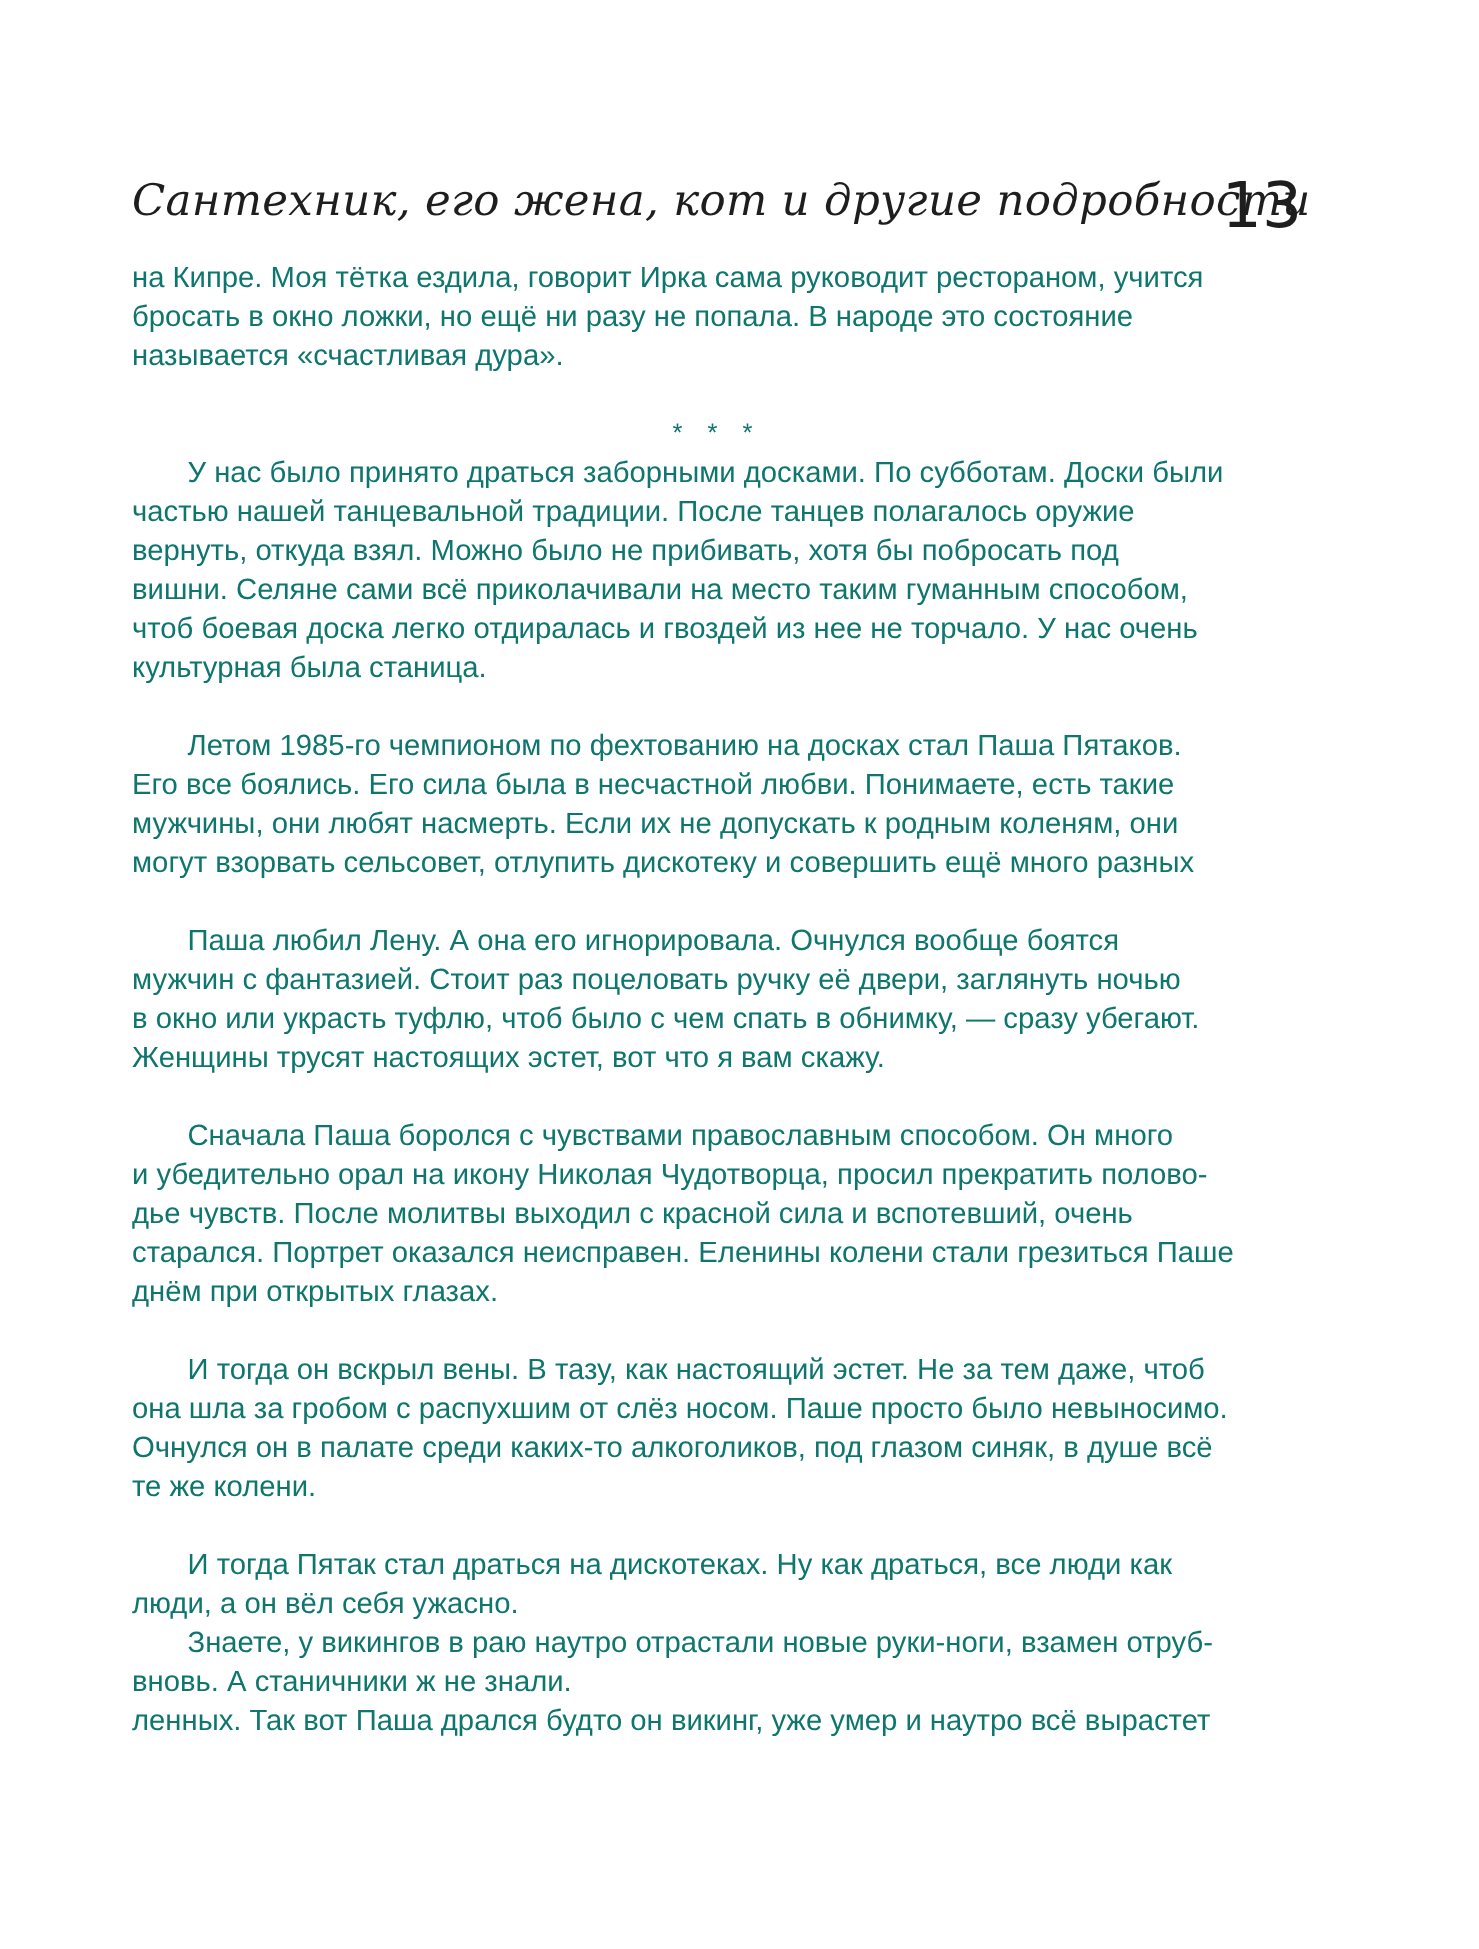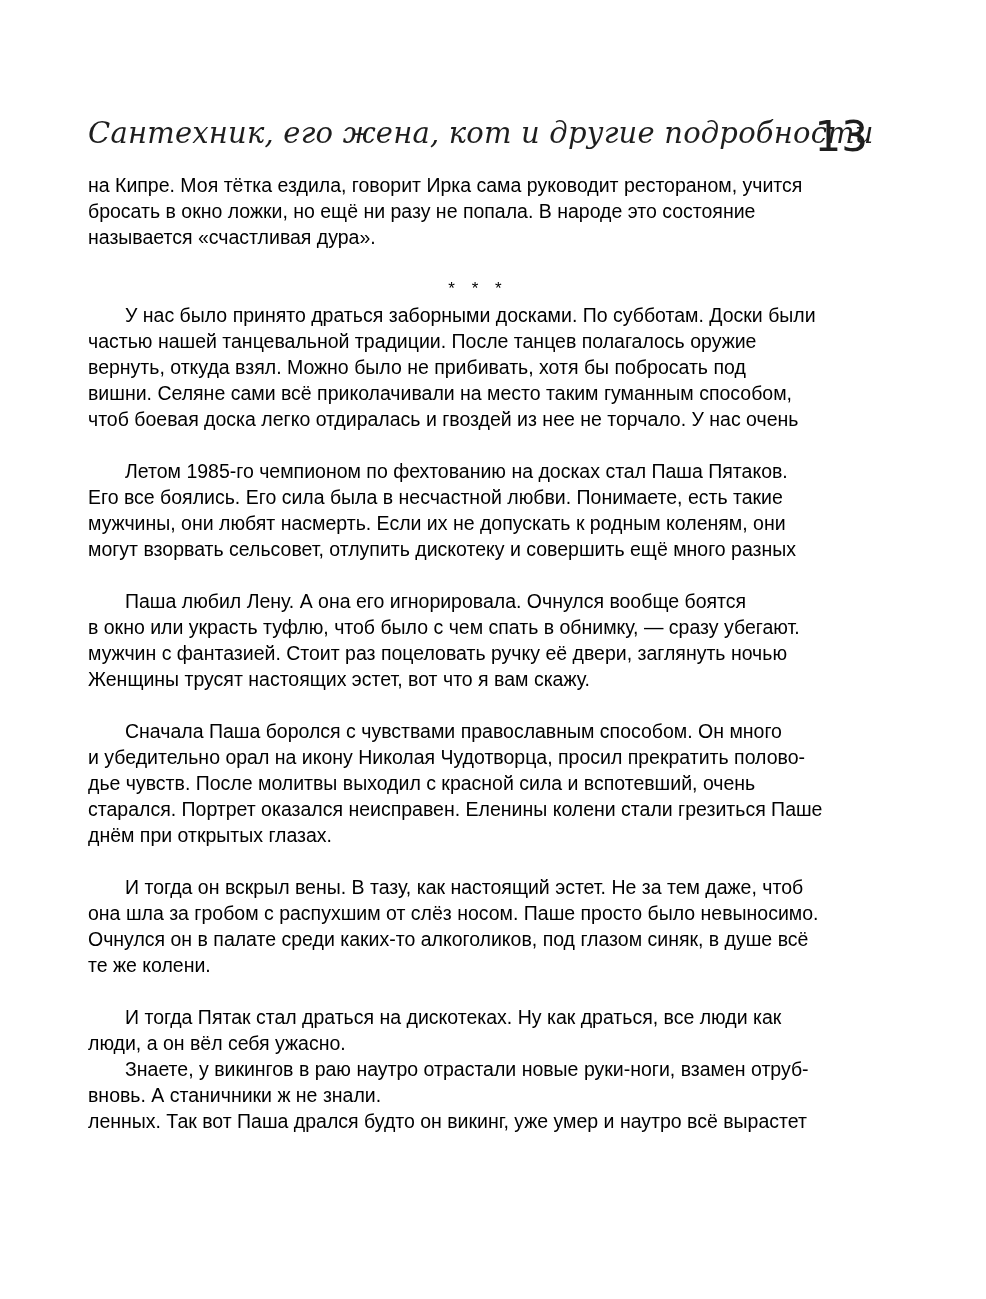--- a/index.html
+++ b/index.html
@@ -46,21 +46,21 @@
       color: #1e1e1e;
     }
     .body-text {
       position: absolute;
       left: 88px;
       top: 172px;
       width: 780px;
       font-family: "Liberation Sans", sans-serif;
       font-size: 19.5px;
       line-height: 26px;
-      color: #000000;
+      color: #0f766e;
     }
     .line {
       display: block;
       height: 26px;
       white-space: nowrap;
     }
     .line.indent {
       padding-left: 37px;
     }
     .gap {
@@ -96,37 +96,38 @@
 
     <span class="gap"></span>
     <span class="separator">* * *</span>
 
     <div>
       <span class="line indent">У нас было принято драться заборными досками. По субботам. Доски были</span>
       <span class="line">частью нашей танцевальной традиции. После танцев полагалось оружие</span>
       <span class="line">вернуть, откуда взял. Можно было не прибивать, хотя бы побросать под</span>
       <span class="line">вишни. Селяне сами всё приколачивали на место таким гуманным способом,</span>
       <span class="line">чтоб боевая доска легко отдиралась и гвоздей из нее не торчало. У нас очень</span>
+      <span class="line">культурная была станица.</span>
     </div>
 
     <span class="gap"></span>
 
     <div>
       <span class="line indent">Летом 1985-го чемпионом по фехтованию на досках стал Паша Пятаков.</span>
       <span class="line">Его все боялись. Его сила была в несчастной любви. Понимаете, есть такие</span>
       <span class="line">мужчины, они любят насмерть. Если их не допускать к родным коленям, они</span>
       <span class="line">могут взорвать сельсовет, отлупить дискотеку и совершить ещё много разных</span>
     </div>
 
     <span class="gap"></span>
 
     <div>
       <span class="line indent">Паша любил Лену. А она его игнорировала. Очнулся вообще боятся</span>
+      <span class="line">мужчин с фантазией. Стоит раз поцеловать ручку её двери, заглянуть ночью</span>
       <span class="line">в окно или украсть туфлю, чтоб было с чем спать в обнимку, — сразу убегают.</span>
-      <span class="line">мужчин с фантазией. Стоит раз поцеловать ручку её двери, заглянуть ночью</span>
       <span class="line">Женщины трусят настоящих эстет, вот что я вам скажу.</span>
     </div>
 
     <span class="gap"></span>
 
     <div>
       <span class="line indent">Сначала Паша боролся с чувствами православным способом. Он много</span>
       <span class="line">и убедительно орал на икону Николая Чудотворца, просил прекратить полово-</span>
       <span class="line">дье чувств. После молитвы выходил с красной сила и вспотевший, очень</span>
       <span class="line">старался. Портрет оказался неисправен. Еленины колени стали грезиться Паше</span>

